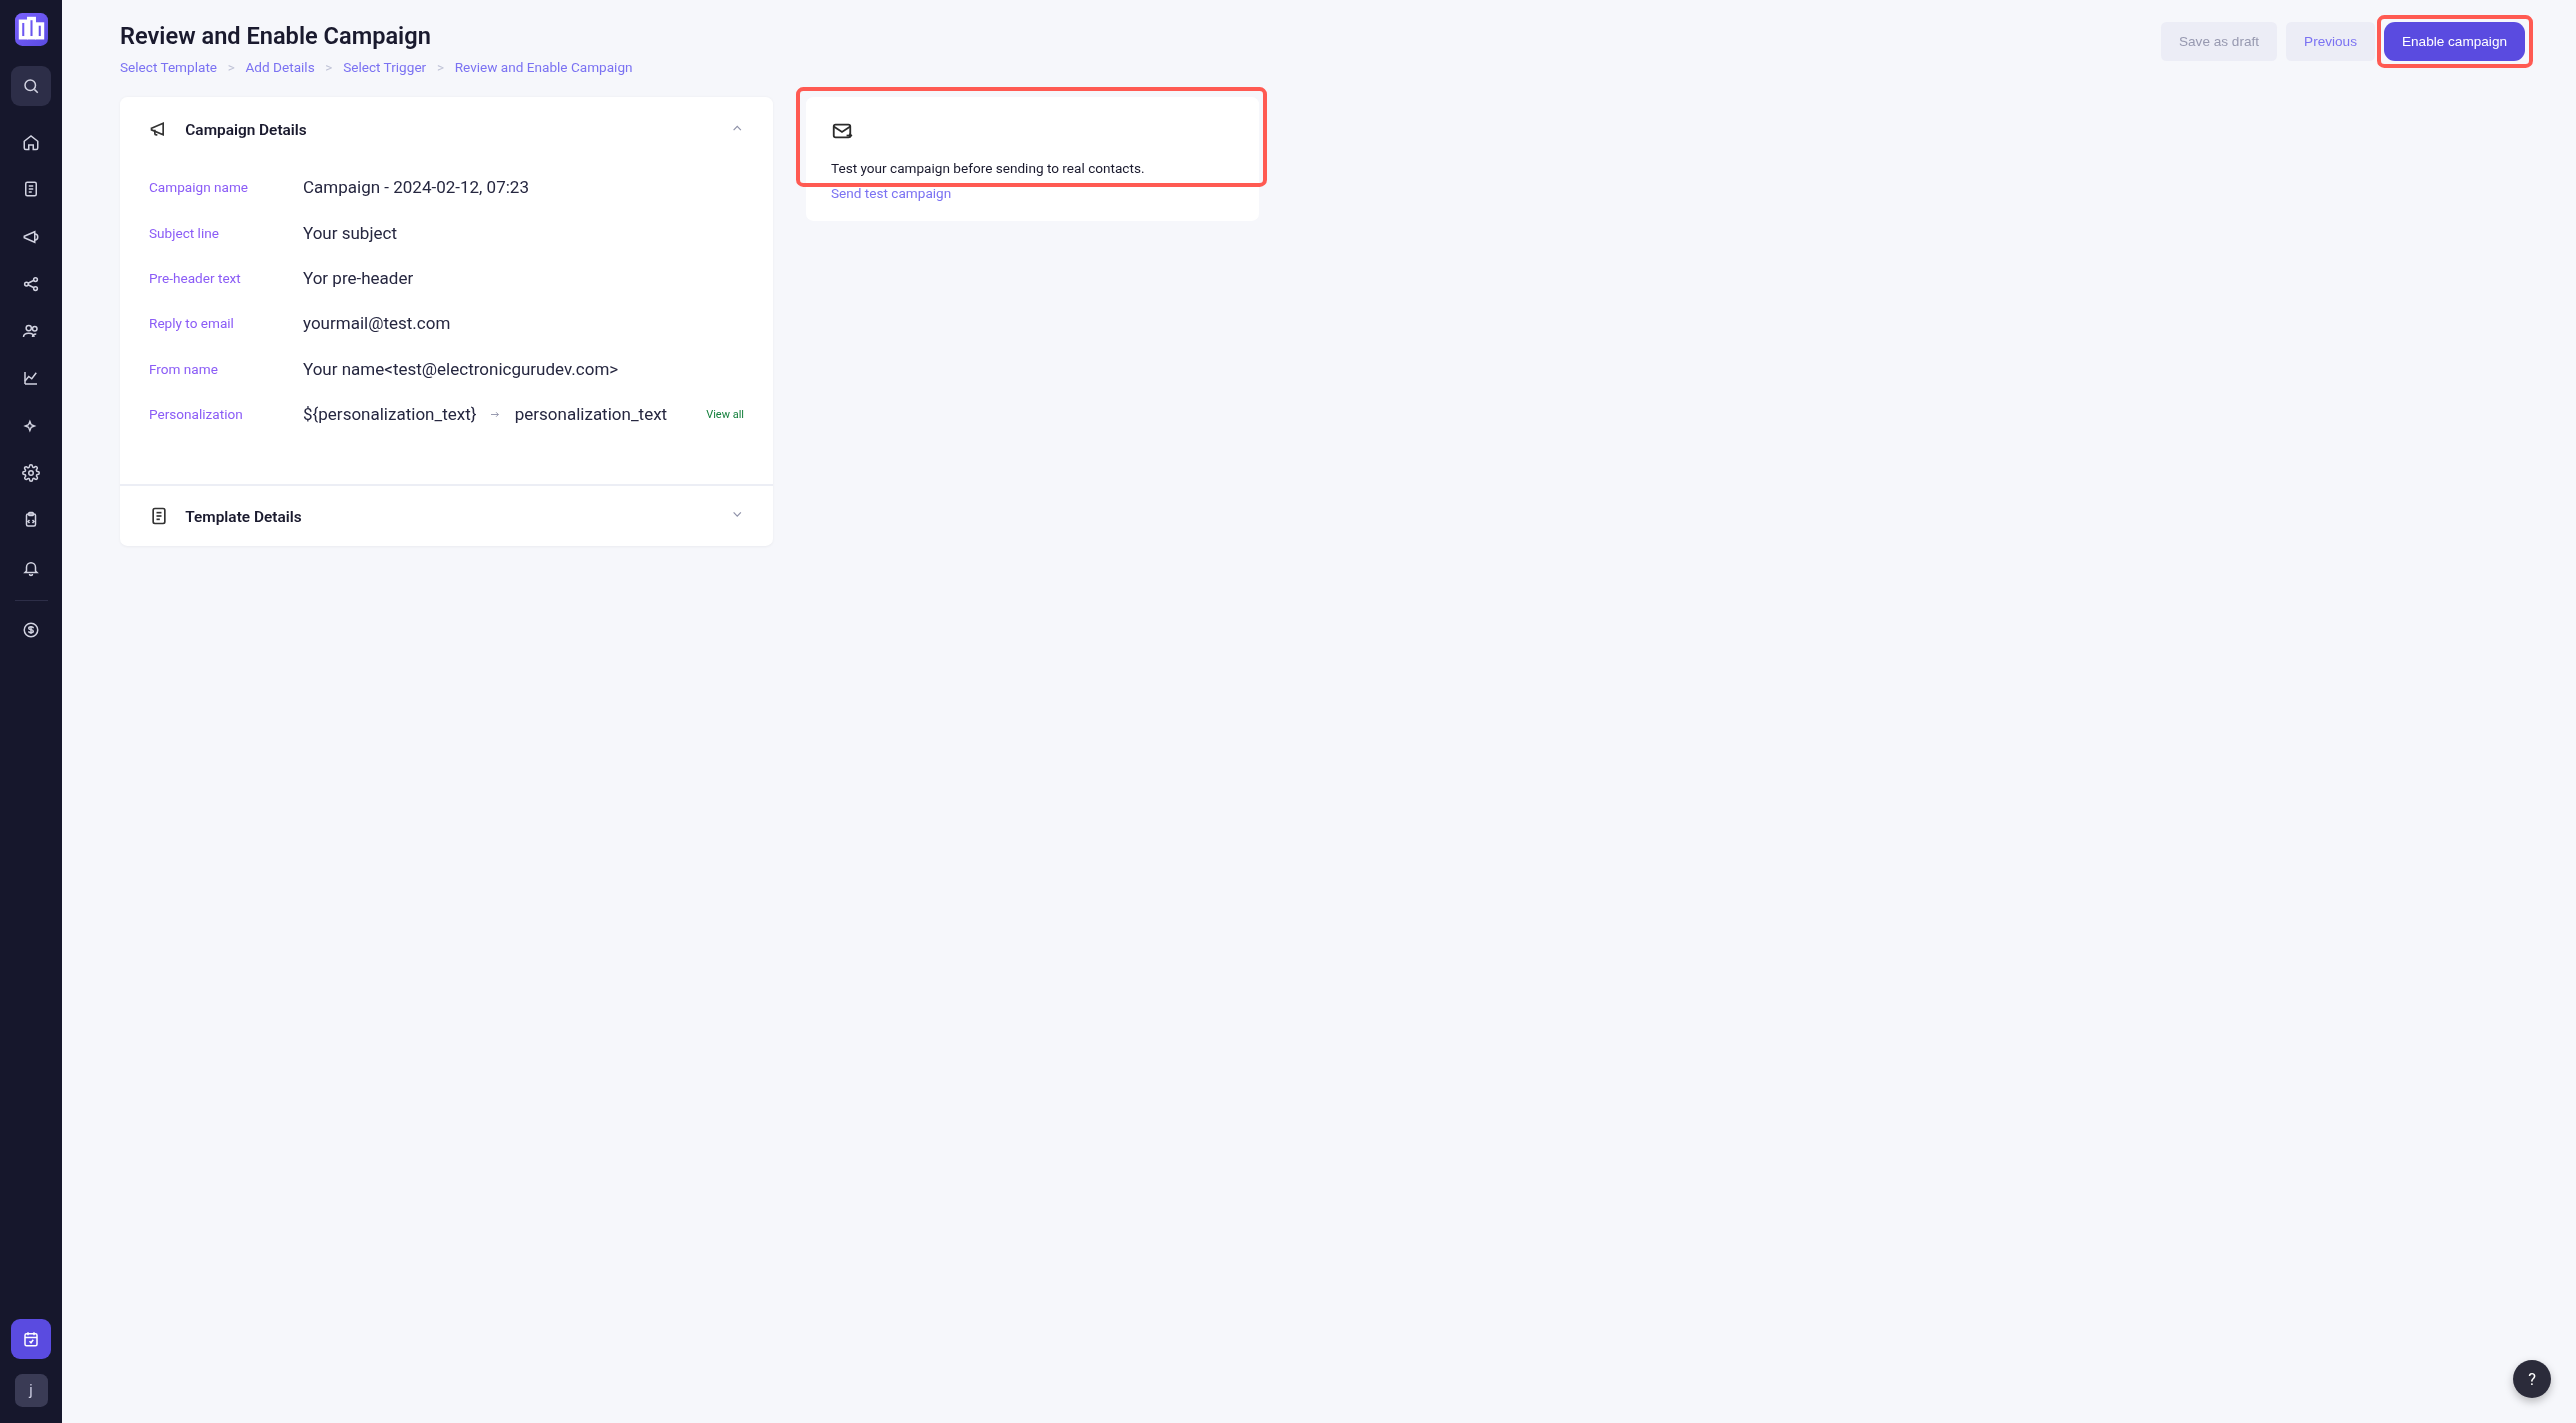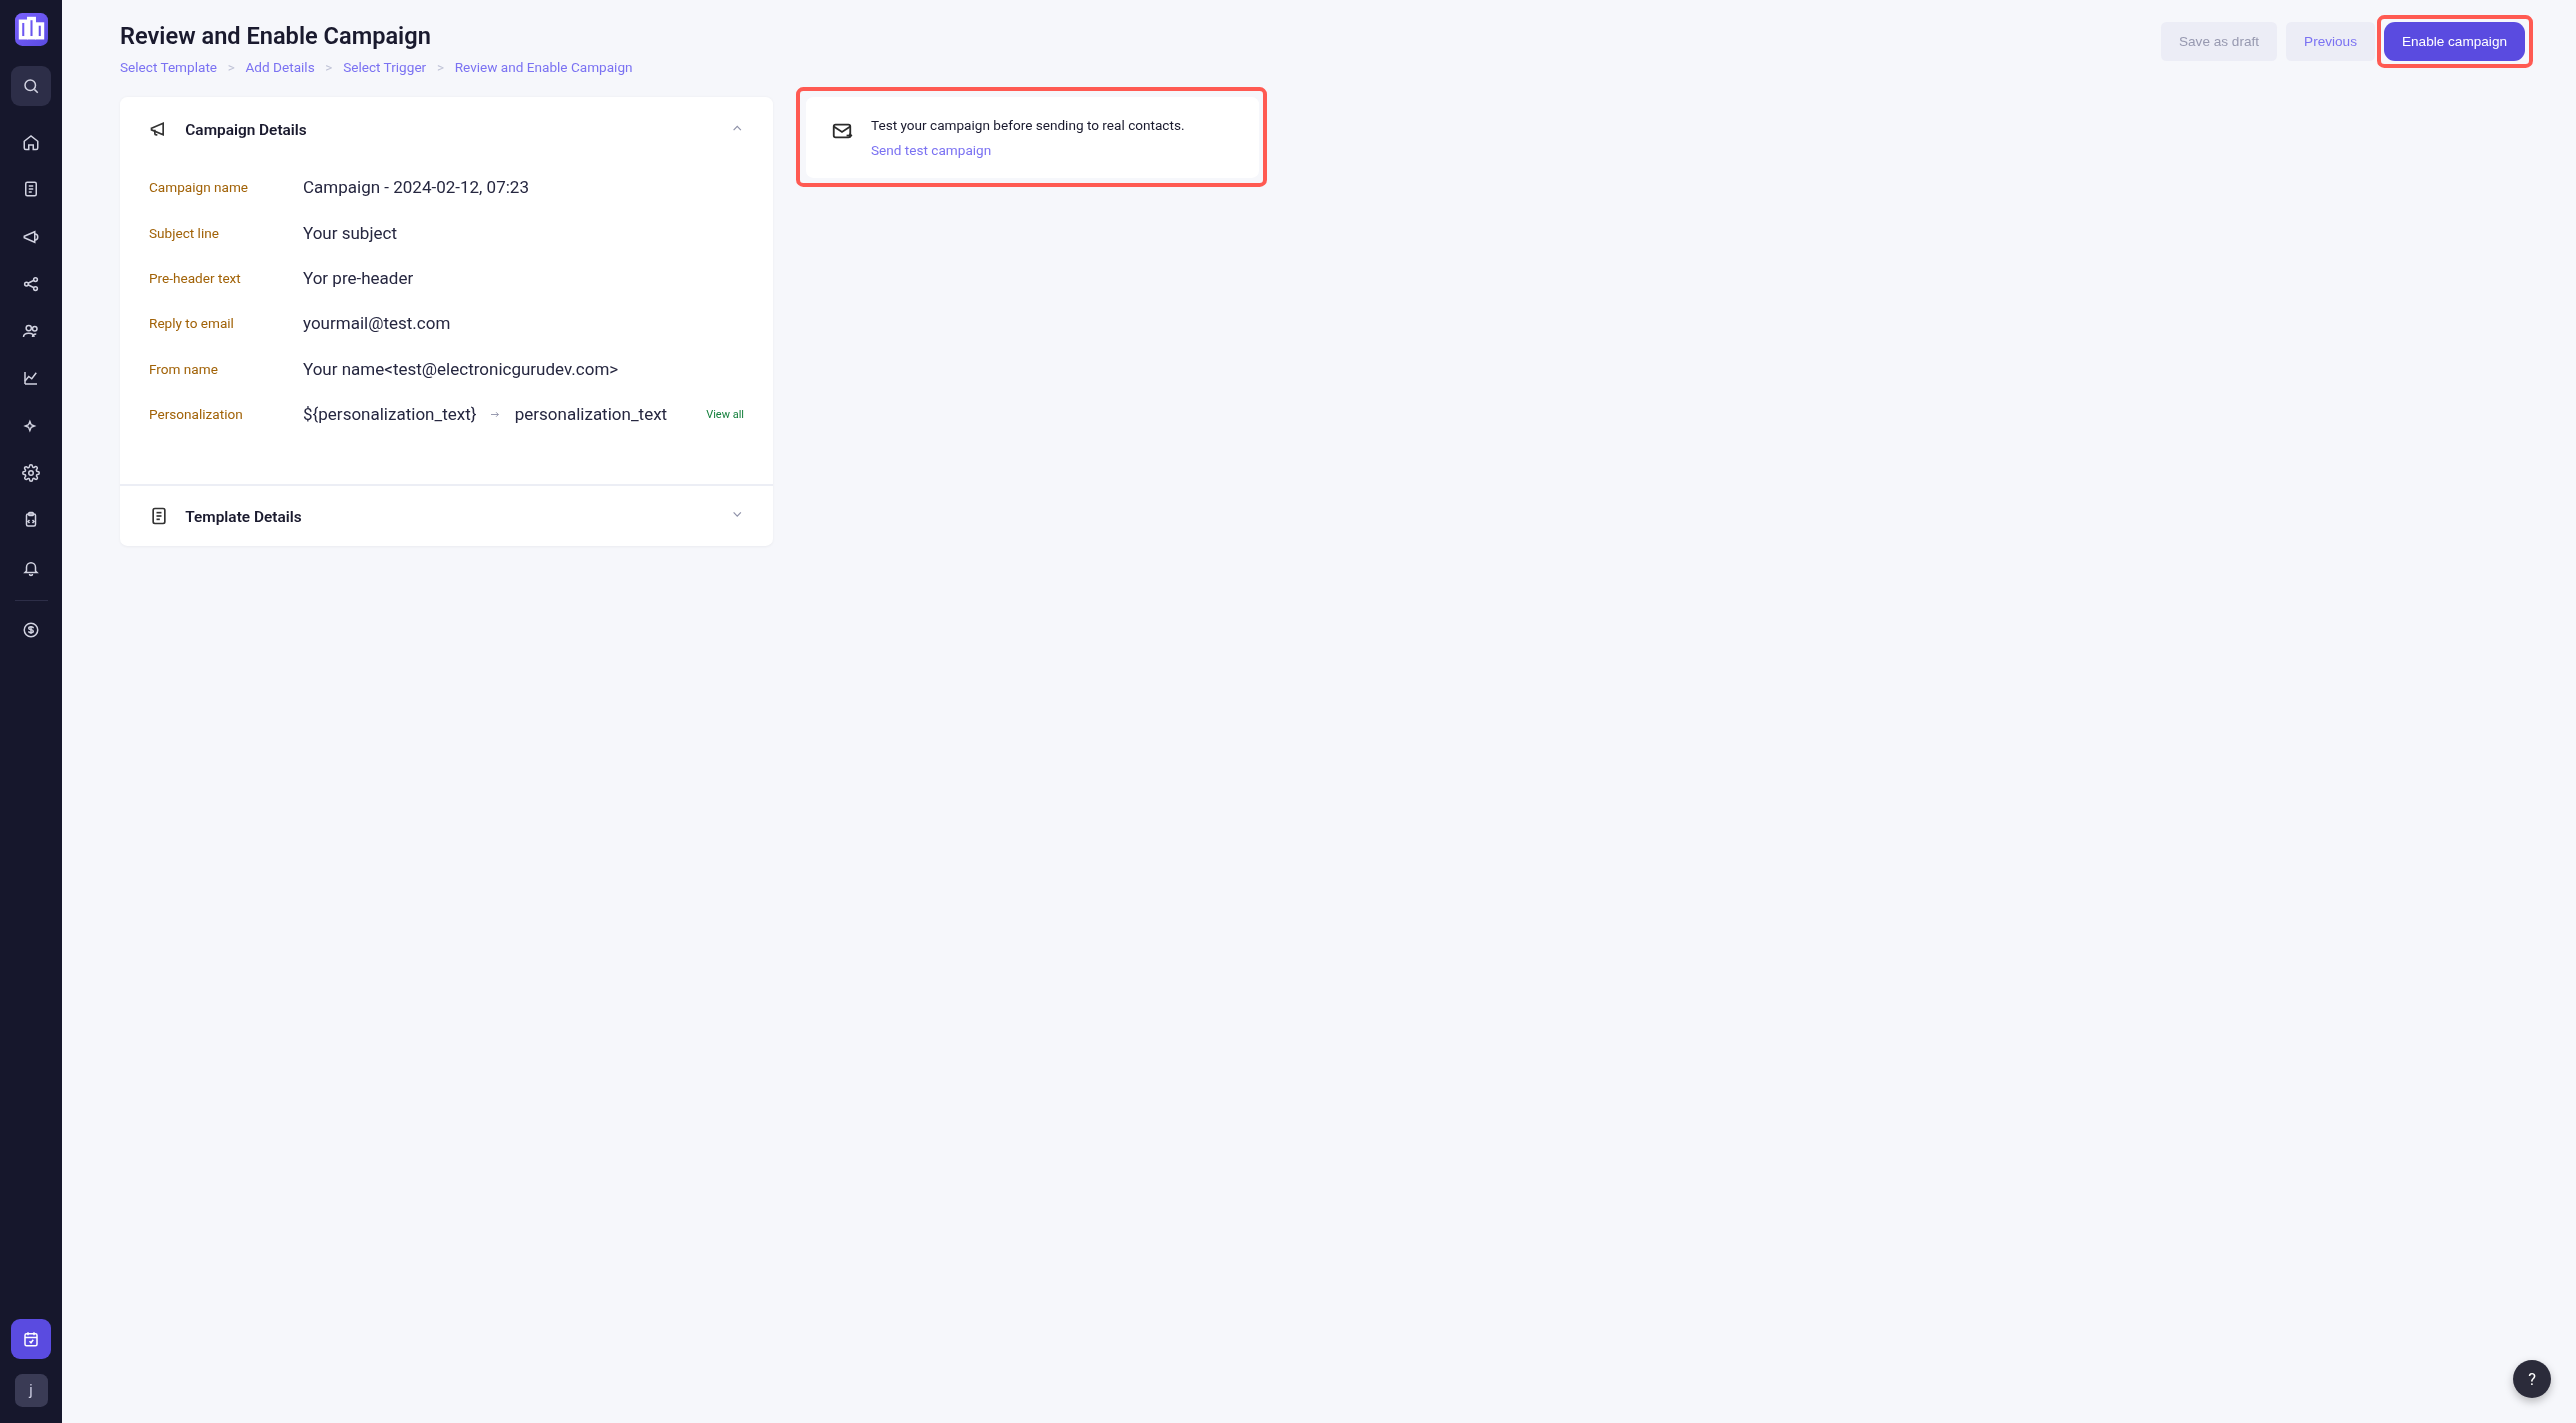--- a/index.html
+++ b/index.html
@@ -63,29 +63,29 @@
 
 .card { background:#fff; border-radius:7.3px; padding: 0; box-shadow: 0 0.9px 2.7px rgba(20,20,40,0.05); }
 .section-header { display:flex; align-items:flex-end; padding: 22px 29px 11px 29px; gap:16.3px; cursor:pointer; }
 .section-header.collapsed { border-top:0.9px solid #eceef5; padding:20px 29px; }
 .section-title { font-size:15.4px; font-weight:600; color:#1a1a2e; flex:1; }
 .section-icon { width:20px; height:20px; color:#333; }
 .chev { color:#8f92a9; }
 
 .details-body { padding: 14.5px 29px 25px; }
 .row { display:flex; padding: 12.7px 0; align-items:center; }
-.row .label { width:154px; color:#a16207; font-size:13.6px; }
+.row .label { width:154px; color:#8b5cf6; font-size:13.6px; }
 .row .value { color:#262740; font-size:17px; }
 .pers-row { display:flex; align-items:center; gap:11px; }
 .arrow-icon { color:#8f92a9; }
 .view-all { margin-left:auto; color:#15803d; font-size:11px; cursor:pointer; }
 
 .section-divider { height:0.9px; background:#eceef5; margin: 22px 0 0; }
 
-.test-card { background:#fff; border-radius:7.3px; padding:20px 25px; display:flex; gap:18px; align-items:flex-start; }
+.test-card { background:#fff; border-radius:7.3px; padding:20px 25px; display:flex; gap:18px; align-items:flex-start;flex-direction:column; }
 .test-card .mail-icon { width:22px; height:22px; color:#2b2b2b; margin-top:2.7px; }
 .test-card .txt { display:flex; flex-direction:column; gap:9px; }
 .test-card .msg { font-size:13.6px; color:#1a1a2e; }
 .test-card .link { font-size:13.6px; color:#7b72f2; cursor:pointer; }
 
 .help-fab {
   position:fixed; right:25px; bottom:25px;
   width:38px; height:38px; border-radius:50%;
   background:#2b2b3a; color:#fff; display:flex; align-items:center; justify-content:center;
   font-size:16.3px; cursor:pointer; box-shadow:0 3.6px 9px rgba(0,0,0,0.25);

